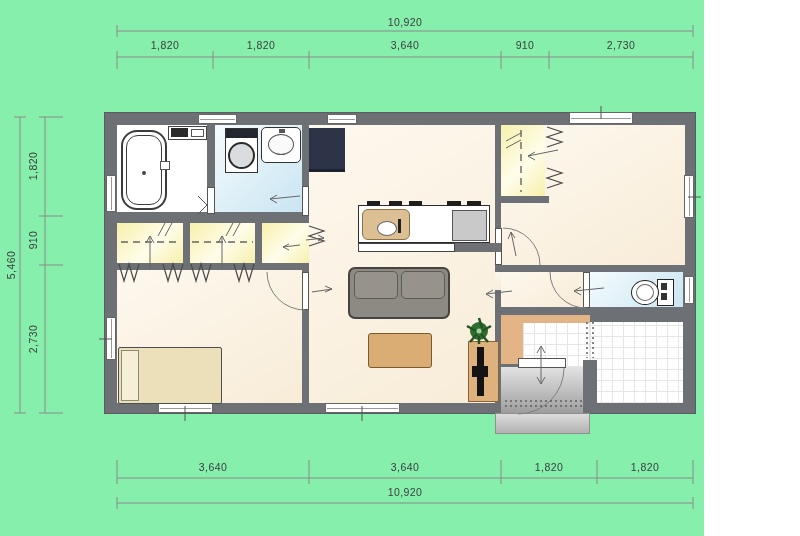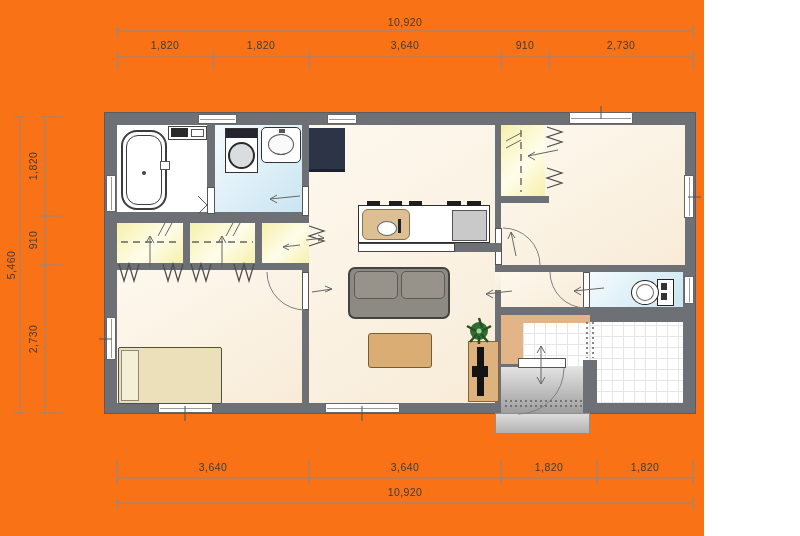--- a/index.html
+++ b/index.html
@@ -1,16 +1,16 @@
 <!DOCTYPE html>
 <html style="--wall: #6d7175; --cream-a: #fdf8ee; --cream-b: #f8ecd8; --wet-a: #f5fbfd; --wet-b: #c9e5f2; --closet-a: #f6f0ac; --closet-b: #fffdea; --tile-line: #e6e6e6; --step-wood: #e3b486; --porch-a: #e3e3e3; --porch-b: #9e9e9e; --fridge: #2d3447; --sofa: #8d8983; --table: #d9ad74; --bed: #ece0bb; --tv-board: #ddb27c; --plant: #2f6d30; --dim-text: #3c3c3c; --line: #8a8a8a;"><head>
 <meta charset="utf-8">
 <style>
   html,body{margin:0;padding:0;background:#fff;}
-  #stage{position:relative;width:704px;height:536px;background:#f97316;overflow:hidden;
+  #stage{position:relative;width:704px;height:536px;background:#86efac;overflow:hidden;
          font-family:"Liberation Sans",sans-serif;}
   .abs{position:absolute;}
   
   #building{position:absolute;left:105px;top:113px;width:590px;height:300px;
             background:var(--wall);outline:1px solid #595c60;}
   
   .floor-cream{background:linear-gradient(150deg,var(--cream-a) 0%,var(--cream-b) 100%);}
   .floor-wet{background:linear-gradient(135deg,var(--wet-a) 0%,var(--wet-b) 100%);}
   .floor-closet{background:linear-gradient(135deg,var(--closet-a) 0%,var(--closet-b) 55%,var(--closet-a) 100%);}
   .floor-tile{background:

